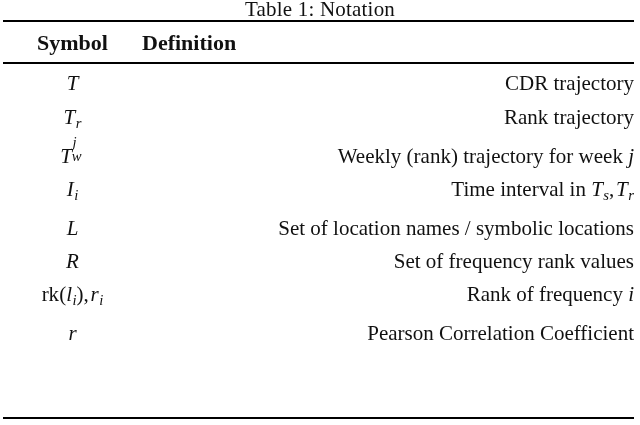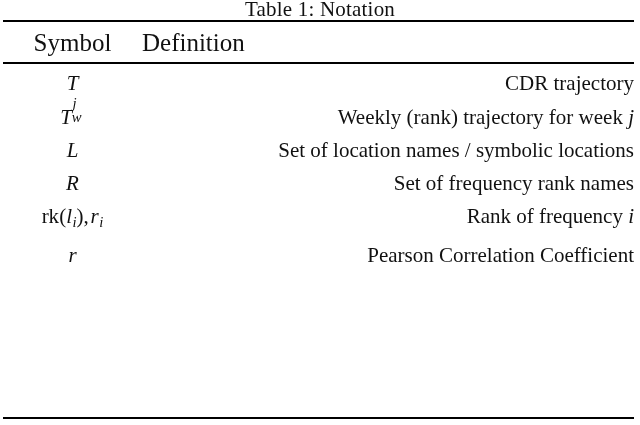--- a/index.html
+++ b/index.html
@@ -67,24 +67,24 @@
   .col-symbol {
     width: 139px;
     text-align: center;
   }
   .col-def {
     text-align: right;
     padding-left: 0px;
   }
 
   thead th {
-    font-weight: normal;
+    font-weight: bold;
     height: 38px;
     line-height: 38px;
-    font-size: 25px;
+    font-size: 22px;
   }
   thead th.col-symbol {
     text-align: center;
   }
   thead th.col-def {
     text-align: left;
   }
 
   tbody tr { height: 33px; }
   tbody td { height: 33px; line-height: 33px; font-size: 21px; }
@@ -155,42 +155,54 @@
     <tbody>
 
       <tr>
         <td class="col-symbol sym-cell">
           <span class="math">T</span>
         </td>
         <td class="col-def def-cell">CDR trajectory</td>
       </tr>
 
 
+      <tr>
+        <td class="col-symbol sym-cell">
+          <span class="math">T</span><span class="sub">r</span>
+        </td>
+        <td class="col-def def-cell">Rank trajectory</td>
+      </tr>
 
       <tr>
         <td class="col-symbol sym-cell">
           <span class="math">T</span><span class="subsup"><span class="s-sup">j</span><span class="s-sub">w</span></span>
         </td>
         <td class="col-def def-cell"><span>Weekly (rank) trajectory for week </span><span class="math">j</span></td>
       </tr>
 
 
+      <tr>
+        <td class="col-symbol sym-cell">
+          <span class="math">I</span><span class="sub">i</span>
+        </td>
+        <td class="col-def def-cell"><span>Time interval in </span><span class="math">T</span><span class="sub">s</span><span>, </span><span class="math">T</span><span class="sub">r</span></td>
+      </tr>
 
       <tr>
         <td class="col-symbol sym-cell">
           <span class="math">L</span>
         </td>
         <td class="col-def def-cell">Set of location names / symbolic locations</td>
       </tr>
 
       <tr>
         <td class="col-symbol sym-cell">
           <span class="math">R</span>
         </td>
-        <td class="col-def def-cell">Set of frequency rank names</td>
+        <td class="col-def def-cell">Set of frequency rank values</td>
       </tr>
 
       <tr>
         <td class="col-symbol sym-cell">
           <span class="mathup">rk</span><span class="mathup">(</span><span class="math">l</span><span class="sub">i</span><span class="mathup">)</span><span>, </span><span class="math">r</span><span class="sub">i</span>
         </td>
         <td class="col-def def-cell"><span>Rank of frequency </span><span class="math">i</span></td>
       </tr>
 
       <tr>

